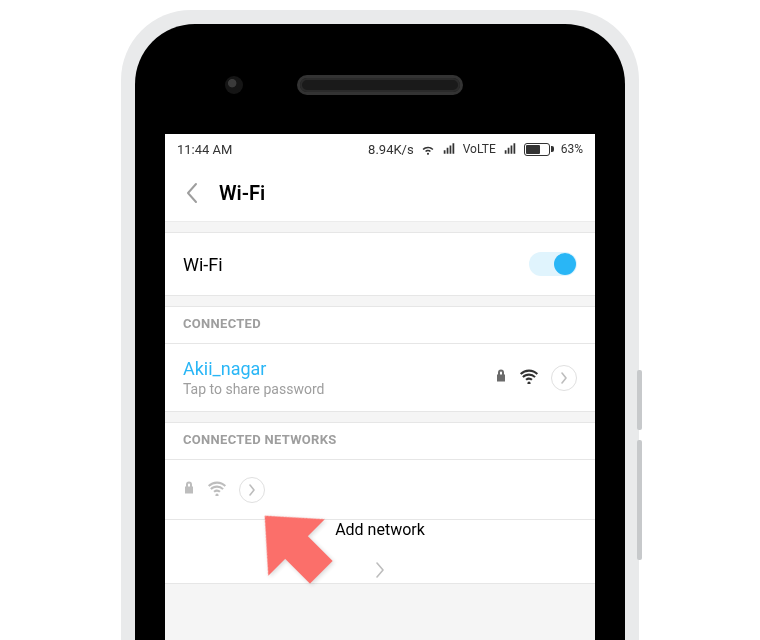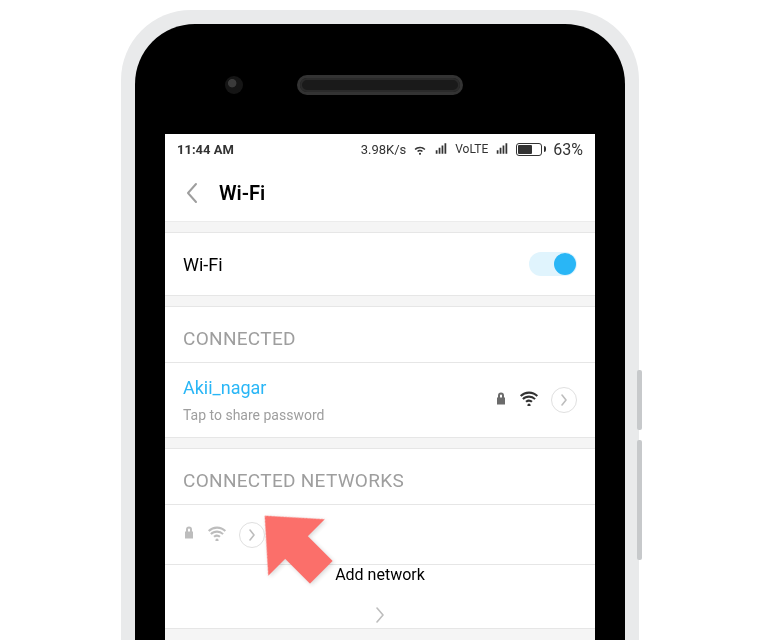--- a/index.html
+++ b/index.html
@@ -57,21 +57,21 @@
     overflow:hidden;
     position:relative;
   }
   
   
   .statusbar{
     height:30px; background:var(--white);
     display:flex; align-items:center; justify-content:space-between;
     padding:0 12px; font-size:13px; color:#333;
   }
-  .sb-left{font-weight:700;}
+  .sb-left{font-weight:400;}
   .sb-right{display:flex; align-items:center; gap:7px;}
   .sb-right span{display:flex; align-items:center;}
   
   
   .ic{width:16px; height:16px; display:block;}
   .ic.sm{width:14px; height:14px;}
   .battery{display:flex; align-items:center;}
   .battery .body{width:26px; height:13px; border:1.5px solid #333; border-radius:3px; position:relative; overflow:hidden;}
   .battery .fill{position:absolute; left:1px; top:1px; bottom:1px; background:#333; border-radius:1px;}
   .battery .tip{width:2.5px; height:6px; background:#333; margin-left:1.5px; border-radius:0 2px 2px 0;}
@@ -93,37 +93,38 @@
     background:var(--white);
     display:flex; align-items:center; justify-content:space-between;
     padding:0 18px;
     border-bottom:1px solid var(--divider);
   }
   .row.tall{min-height:64px;}
   .row .label{font-size:18px; color:#000;}
   
   .section-header{
     background:var(--white);
-    padding:20px 18px 12px 18px;
-    font-size:19px; letter-spacing:0.3px;
+    padding:9px 18px 12px 18px;
+    font-size:13px; letter-spacing:0.3px;
     color:var(--text-light);
     border-bottom:1px solid var(--divider);
+    font-weight:bold;
   }
   .section-header.nb{border-top:1px solid var(--divider);}
   
   
   .toggle{width:48px; height:24px; border-radius:12px; background:var(--toggle-track); position:relative;}
   .toggle .knob{position:absolute; right:1px; top:1px; width:22px; height:22px; border-radius:50%; background:var(--toggle-on);}
   
   
   .net-row{background:var(--white); display:flex; align-items:center; padding:14px 18px; border-bottom:1px solid var(--divider);}
   .net-text{flex:1; display:flex; flex-direction:column;}
   .net-name{font-size:18px;}
   .net-name.connected{color:var(--accent);}
-  .net-sub{font-size:14px; color:var(--text-light); margin-top:9px;}
+  .net-sub{font-size:14px; color:var(--text-light); margin-top:2px;}
   .net-icons{display:flex; align-items:center; gap:12px;}
   .lock-ic, .wifi-ic{color:#333;}
   .wifi-ic.faint{color:var(--text-faint);}
   .circle-chevron{
     width:26px; height:26px; border-radius:50%;
     border:1px solid #e0e0e0; display:flex; align-items:center; justify-content:center;
     color:var(--text-faint);
   }
   
   .addnet{background:var(--white); display:flex; align-items:center; justify-content:space-between; padding:0 18px; min-height:64px; border-bottom:1px solid var(--divider);flex-direction:column;}
@@ -148,21 +149,21 @@
   <div class="side-btn b2"></div>
   <div class="phone-body">
     <div class="camera"></div>
     <div class="speaker"></div>
 
     <div class="screen">
 
       <div class="statusbar">
         <div class="sb-left">11:44 AM</div>
         <div class="sb-right">
-          <span>3.98K/s</span>
+          <span>8.94K/s</span>
           <span>
             <svg class="ic sm" viewBox="0 0 24 24">
                   <path fill="#333" d="M12 18.5a1.8 1.8 0 1 0 0 3.6 1.8 1.8 0 0 0 0-3.6zm0-5.2c-2 0-3.8.8-5.1 2.1l1.9 1.9A4.5 4.5 0 0 1 12 16a4.5 4.5 0 0 1 3.2 1.3l1.9-1.9A7.2 7.2 0 0 0 12 13.3zm0-5.3c-3.6 0-6.9 1.5-9.3 3.9l1.9 1.9A10.4 10.4 0 0 1 12 10.7c2.8 0 5.4 1.1 7.4 3l1.9-1.9A13 13 0 0 0 12 8z"></path>
                 </svg>
           </span>
           <span>
             <svg class="ic sm" viewBox="0 0 24 24">
                   <path fill="#333" d="M3 20h3v-6H3v6zm5 0h3V10H8v10zm5 0h3V6h-3v14zm5 0h3V2h-3v18z"></path>
                 </svg>
           </span>
@@ -171,21 +172,21 @@
             <svg class="ic sm" viewBox="0 0 24 24">
                   <path fill="#333" d="M3 20h3v-6H3v6zm5 0h3V10H8v10zm5 0h3V6h-3v14zm5 0h3V2h-3v18z"></path>
                 </svg>
           </span>
           <span class="battery">
             <span class="body">
                   <span class="fill" id="bat-fill" style="width: 13.86px;"></span>
                 </span>
             <span class="tip"></span>
           </span>
-          <span style="font-size:16px;">63%</span>
+          <span style="font-size:12px;">63%</span>
         </div>
       </div>
 
       <div class="header">
         <div class="back">
           <svg width="14" height="22" viewBox="0 0 14 22">
                 <path d="M11 2 L3 11 L11 20" stroke="#9e9e9e" stroke-width="2" fill="none" stroke-linecap="round" stroke-linejoin="round"></path>
               </svg>
         </div>
         <div class="header-title">Wi-Fi</div>

